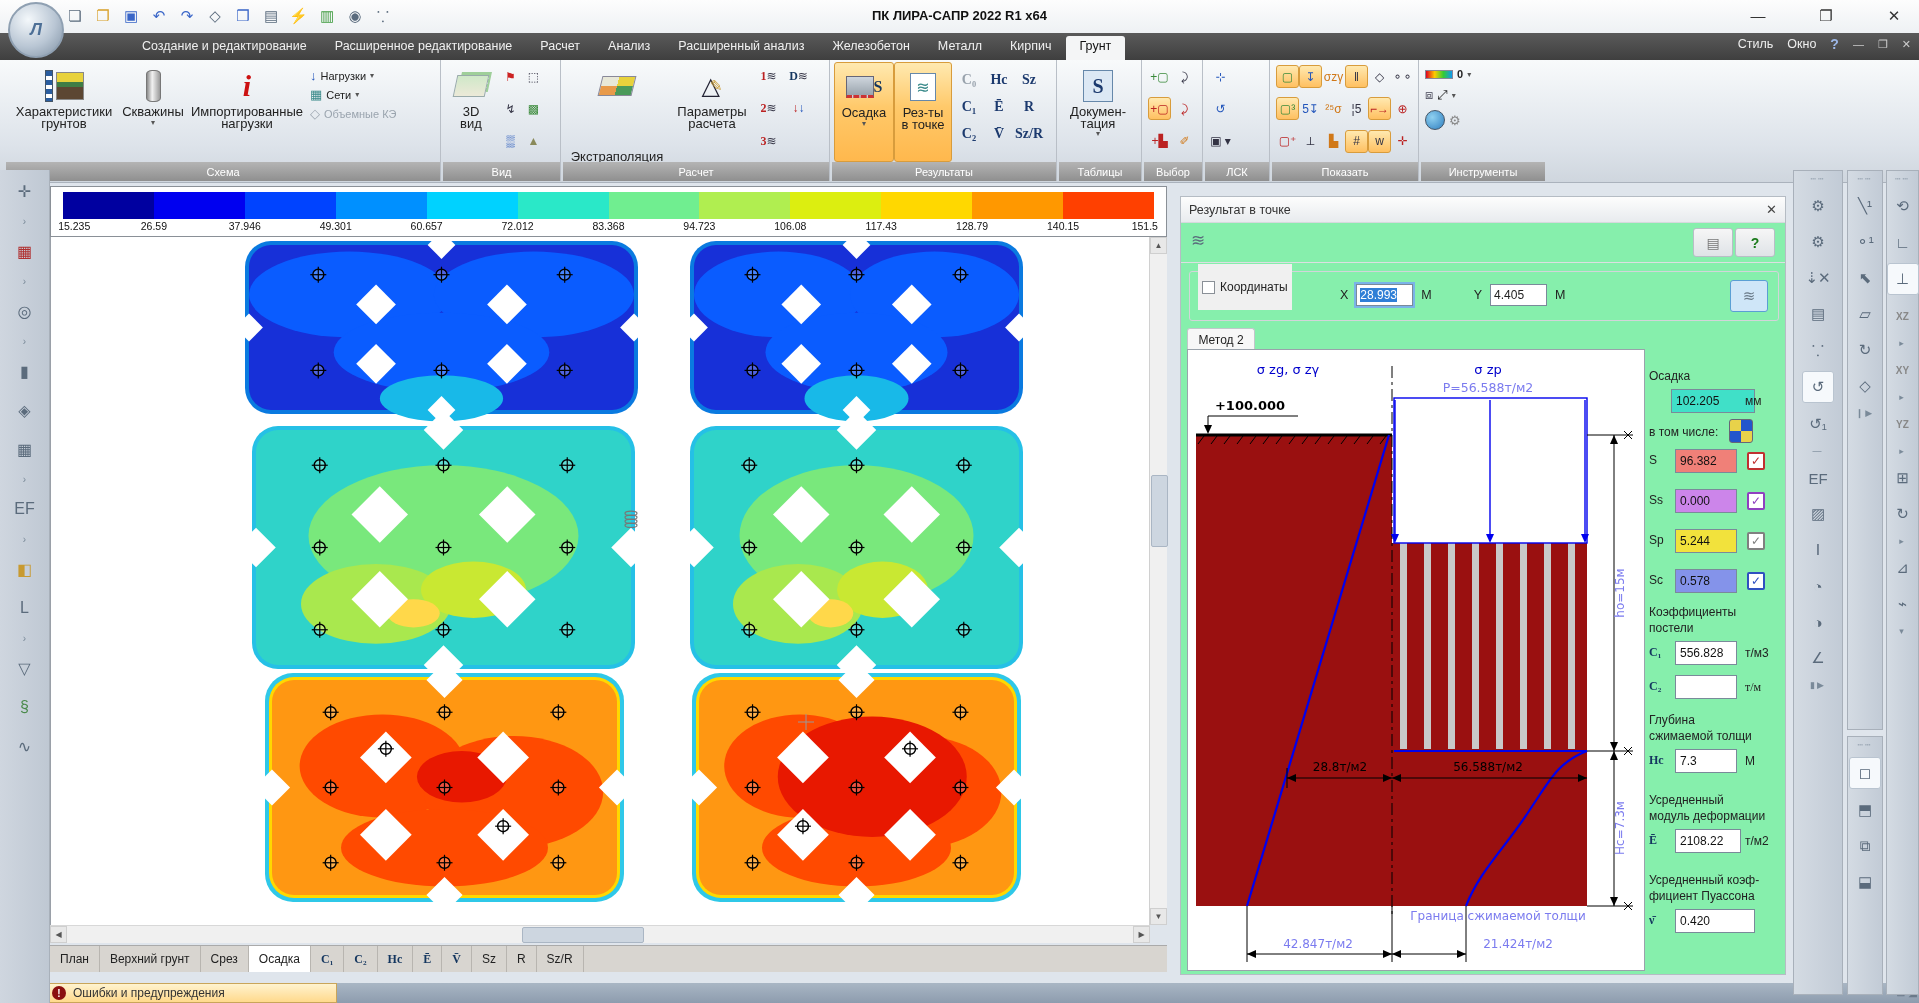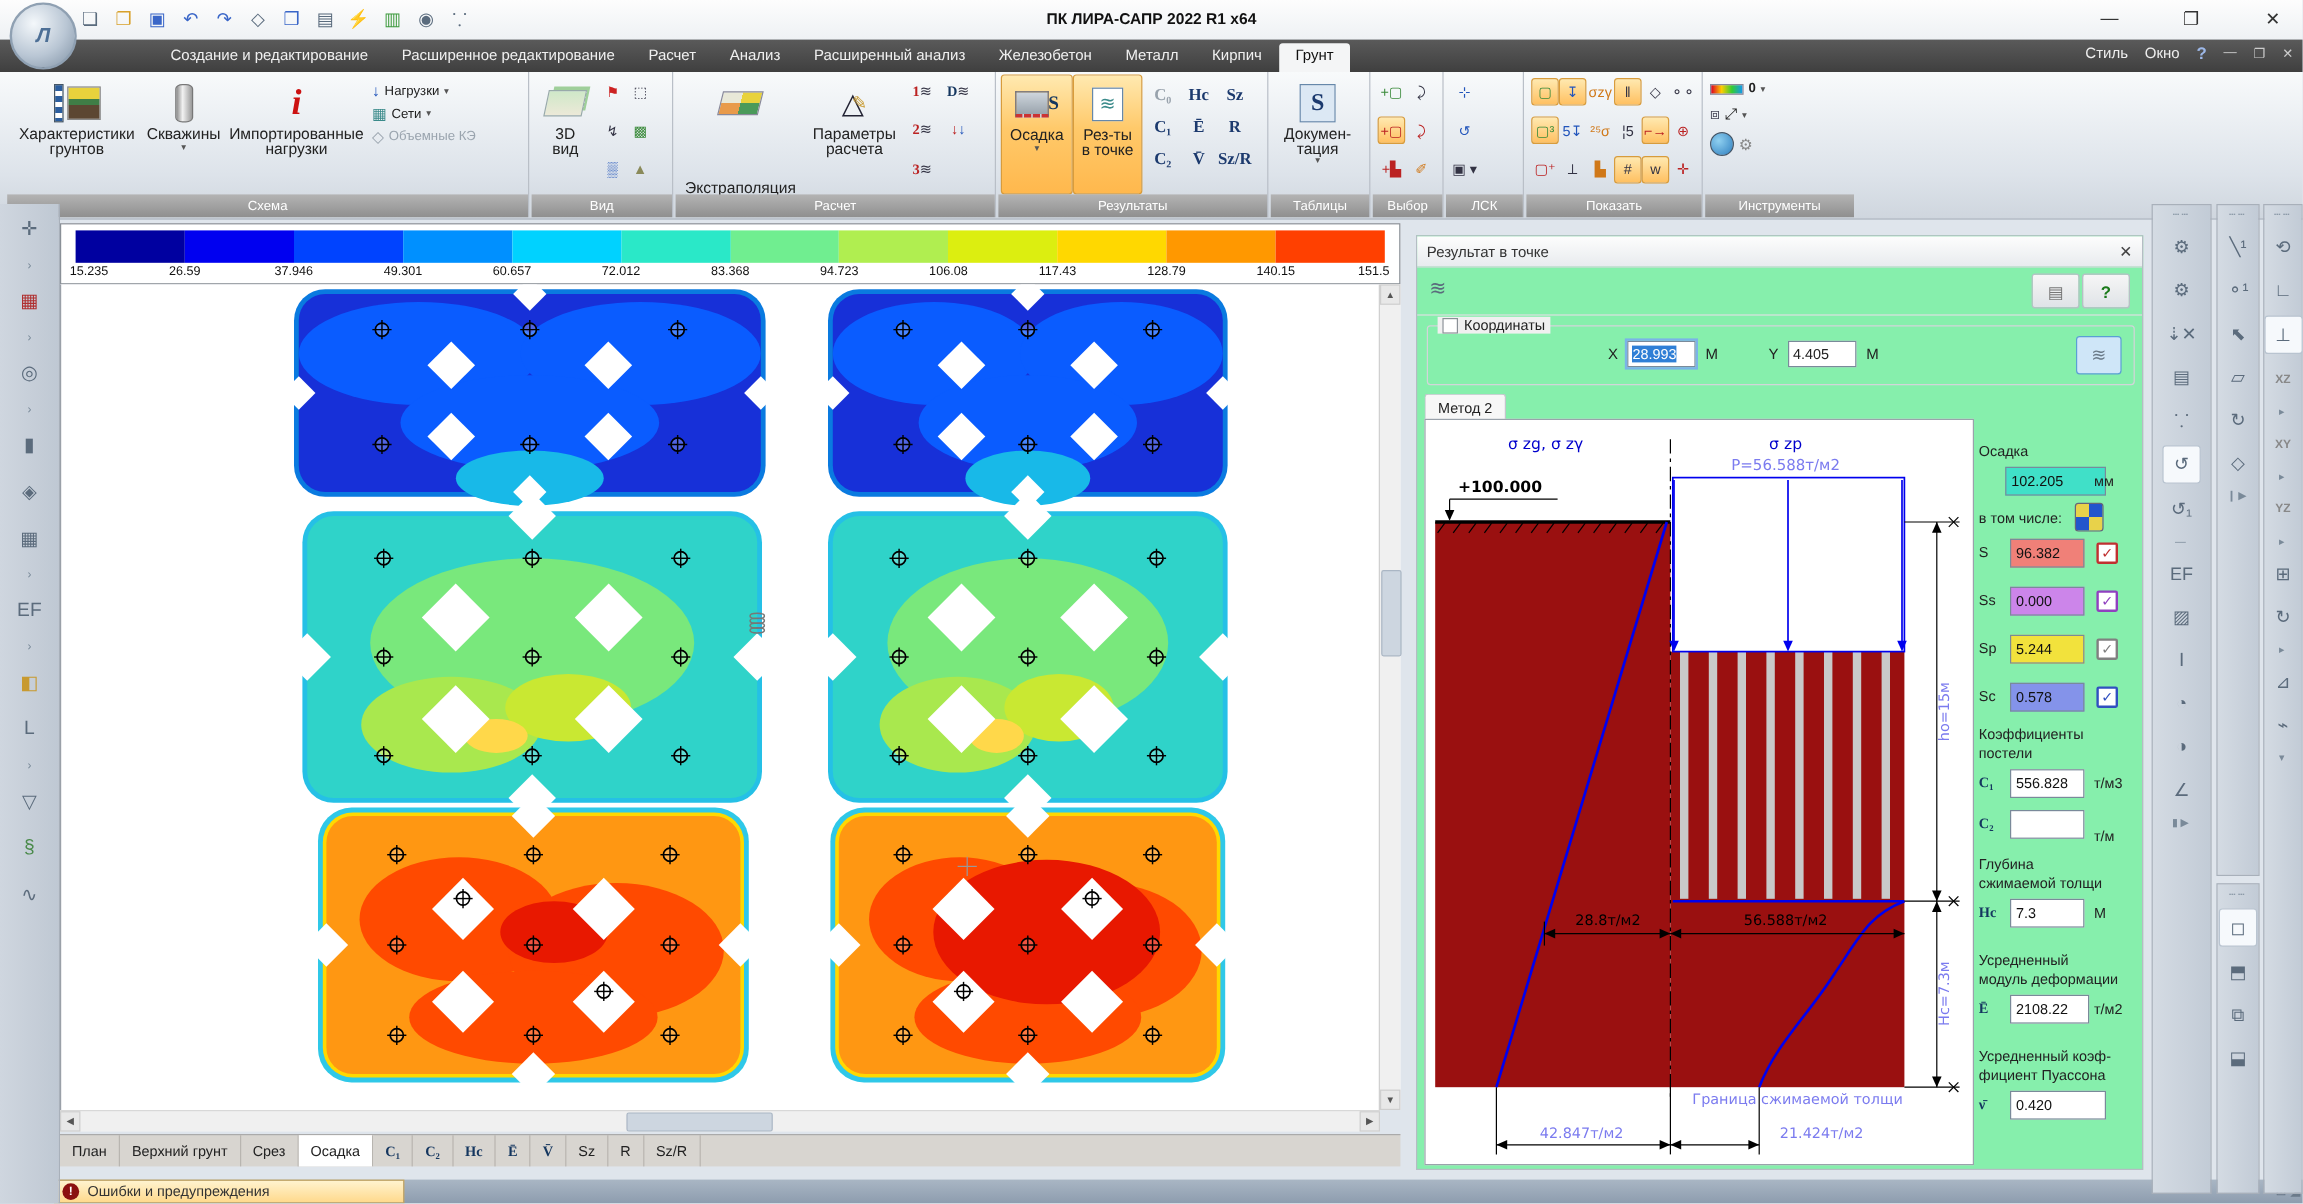--- a/index.html
+++ b/index.html
@@ -88,21 +88,21 @@
   .rtool.sel{background:#f6f9fc;border:1px solid #b9c4d0;}
   .rtool.small{height:12px;font-size:9px;color:#7a8a99;letter-spacing:2px;}
   .rtool.axes{font-size:10px;font-weight:bold;color:#888;}
   
   #panel{left:1180px;top:196px;width:606px;height:779px;background:#86efac;border:1px solid #b5bcc4;box-sizing:border-box;z-index:4;}
   #ptitle{position:absolute;left:0;top:0;right:0;height:25px;background:linear-gradient(#fdfdfd,#e8ebee);border-bottom:1px solid #d6d9dd;display:flex;align-items:center;padding:0 8px;font-size:12.5px;color:#333;}
   #pclose{position:absolute;right:8px;top:5px;font-size:13px;color:#444;}
   #ptools{position:absolute;left:0;top:25px;right:0;height:40px;border-bottom:1px solid #dcdfe2;}
   .pt-btn{position:absolute;top:6px;width:38px;height:27px;background:linear-gradient(#f6f6f6,#dfe3e7);border:1px solid #b8bec6;border-radius:3px;display:flex;align-items:center;justify-content:center;font-size:14px;}
   #coordbox{position:absolute;left:8px;top:74px;width:588px;height:48px;border:1px solid #d2d5d9;border-radius:3px;}
-  #coordlegend{position:absolute;left:8px;top:-8px;background:#f0f0f0;padding:0 4px;display:flex;align-items:center;gap:5px;font-size:12px;color:#222;}
+  #coordlegend{position:absolute;left:8px;top:-8px;background:#f0f0f0;padding:16px 4px;display:flex;align-items:center;gap:5px;font-size:12px;color:#222;}
   .chk{width:13px;height:13px;background:#fff;border:1px solid #8a9097;box-sizing:border-box;}
   .coordrow{position:absolute;left:150px;top:12px;display:flex;align-items:center;gap:8px;font-size:12.5px;color:#222;}
   .cinput{width:52px;height:20px;border:1px solid #7a8a9a;background:#fff;display:flex;align-items:center;padding-left:3px;font-size:12px;}
   .cinput.focus{outline:2px solid #7ab3e8;outline-offset:0;}
   .selhl{background:#2f7fd6;color:#fff;}
   #springbtn{position:absolute;right:10px;top:8px;width:36px;height:30px;background:#cfe6f8;border:1px solid #5a9fd4;border-radius:3px;display:flex;align-items:center;justify-content:center;color:#6a7a88;font-size:15px;}
   #methodtab{position:absolute;left:6px;top:131px;width:66px;height:22px;background:#f7f7f7;border:1px solid #c2c6cb;border-bottom:none;border-radius:3px 3px 0 0;display:flex;align-items:center;justify-content:center;font-size:12px;color:#222;}
   #diagbox{position:absolute;left:6px;top:152px;width:458px;height:622px;background:#fff;border:1px solid #9aa2ab;box-sizing:border-box;}
   
   .plabel{position:absolute;font-size:12px;color:#222;white-space:nowrap;}
@@ -1029,21 +1029,21 @@
       <div class="plabel" style="left: 468px; top: 376px;">Sc</div>
       <div class="pvalue" style="left: 494px; top: 372px; width: 62px; background: rgb(132, 147, 234);">0.578</div>
       <div class="pcheck" style="left: 566px; top: 375px; border-color: rgb(48, 80, 192); color: rgb(48, 80, 192);">✓</div>
       <div class="plabel" style="left: 468px; top: 408px;">Коэффициенты</div>
       <div class="plabel" style="left: 468px; top: 424px;">постели</div>
       <div class="plabel serifb" style="left: 468px; top: 448px;">C₁</div>
       <div class="pvalue" style="left: 494px; top: 444px; width: 62px;">556.828</div>
       <div class="plabel" style="left: 564px; top: 449px;">т/м3</div>
       <div class="plabel serifb" style="left: 468px; top: 482px;">C₂</div>
       <div class="pvalue" style="left: 494px; top: 478px; width: 62px;"></div>
-      <div class="plabel" style="left: 564px; top: 493px;">т/м</div>
+      <div class="plabel" style="left: 564px; top: 483px; font-family: Liberation Serif, serif;">т/м</div>
       <div class="plabel" style="left: 468px; top: 516px;">Глубина</div>
       <div class="plabel" style="left: 468px; top: 532px;">сжимаемой толщи</div>
       <div class="plabel serifb" style="left: 468px; top: 556px;">Hс</div>
       <div class="pvalue" style="left: 494px; top: 552px; width: 62px;">7.3</div>
       <div class="plabel" style="left: 564px; top: 557px;">М</div>
       <div class="plabel" style="left: 468px; top: 596px;">Усредненный</div>
       <div class="plabel" style="left: 468px; top: 612px;">модуль деформации</div>
       <div class="plabel serifb" style="left: 468px; top: 636px;">Ē</div>
       <div class="pvalue" style="left: 494px; top: 632px; width: 66px;">2108.22</div>
       <div class="plabel" style="left: 564px; top: 637px;">т/м2</div>

